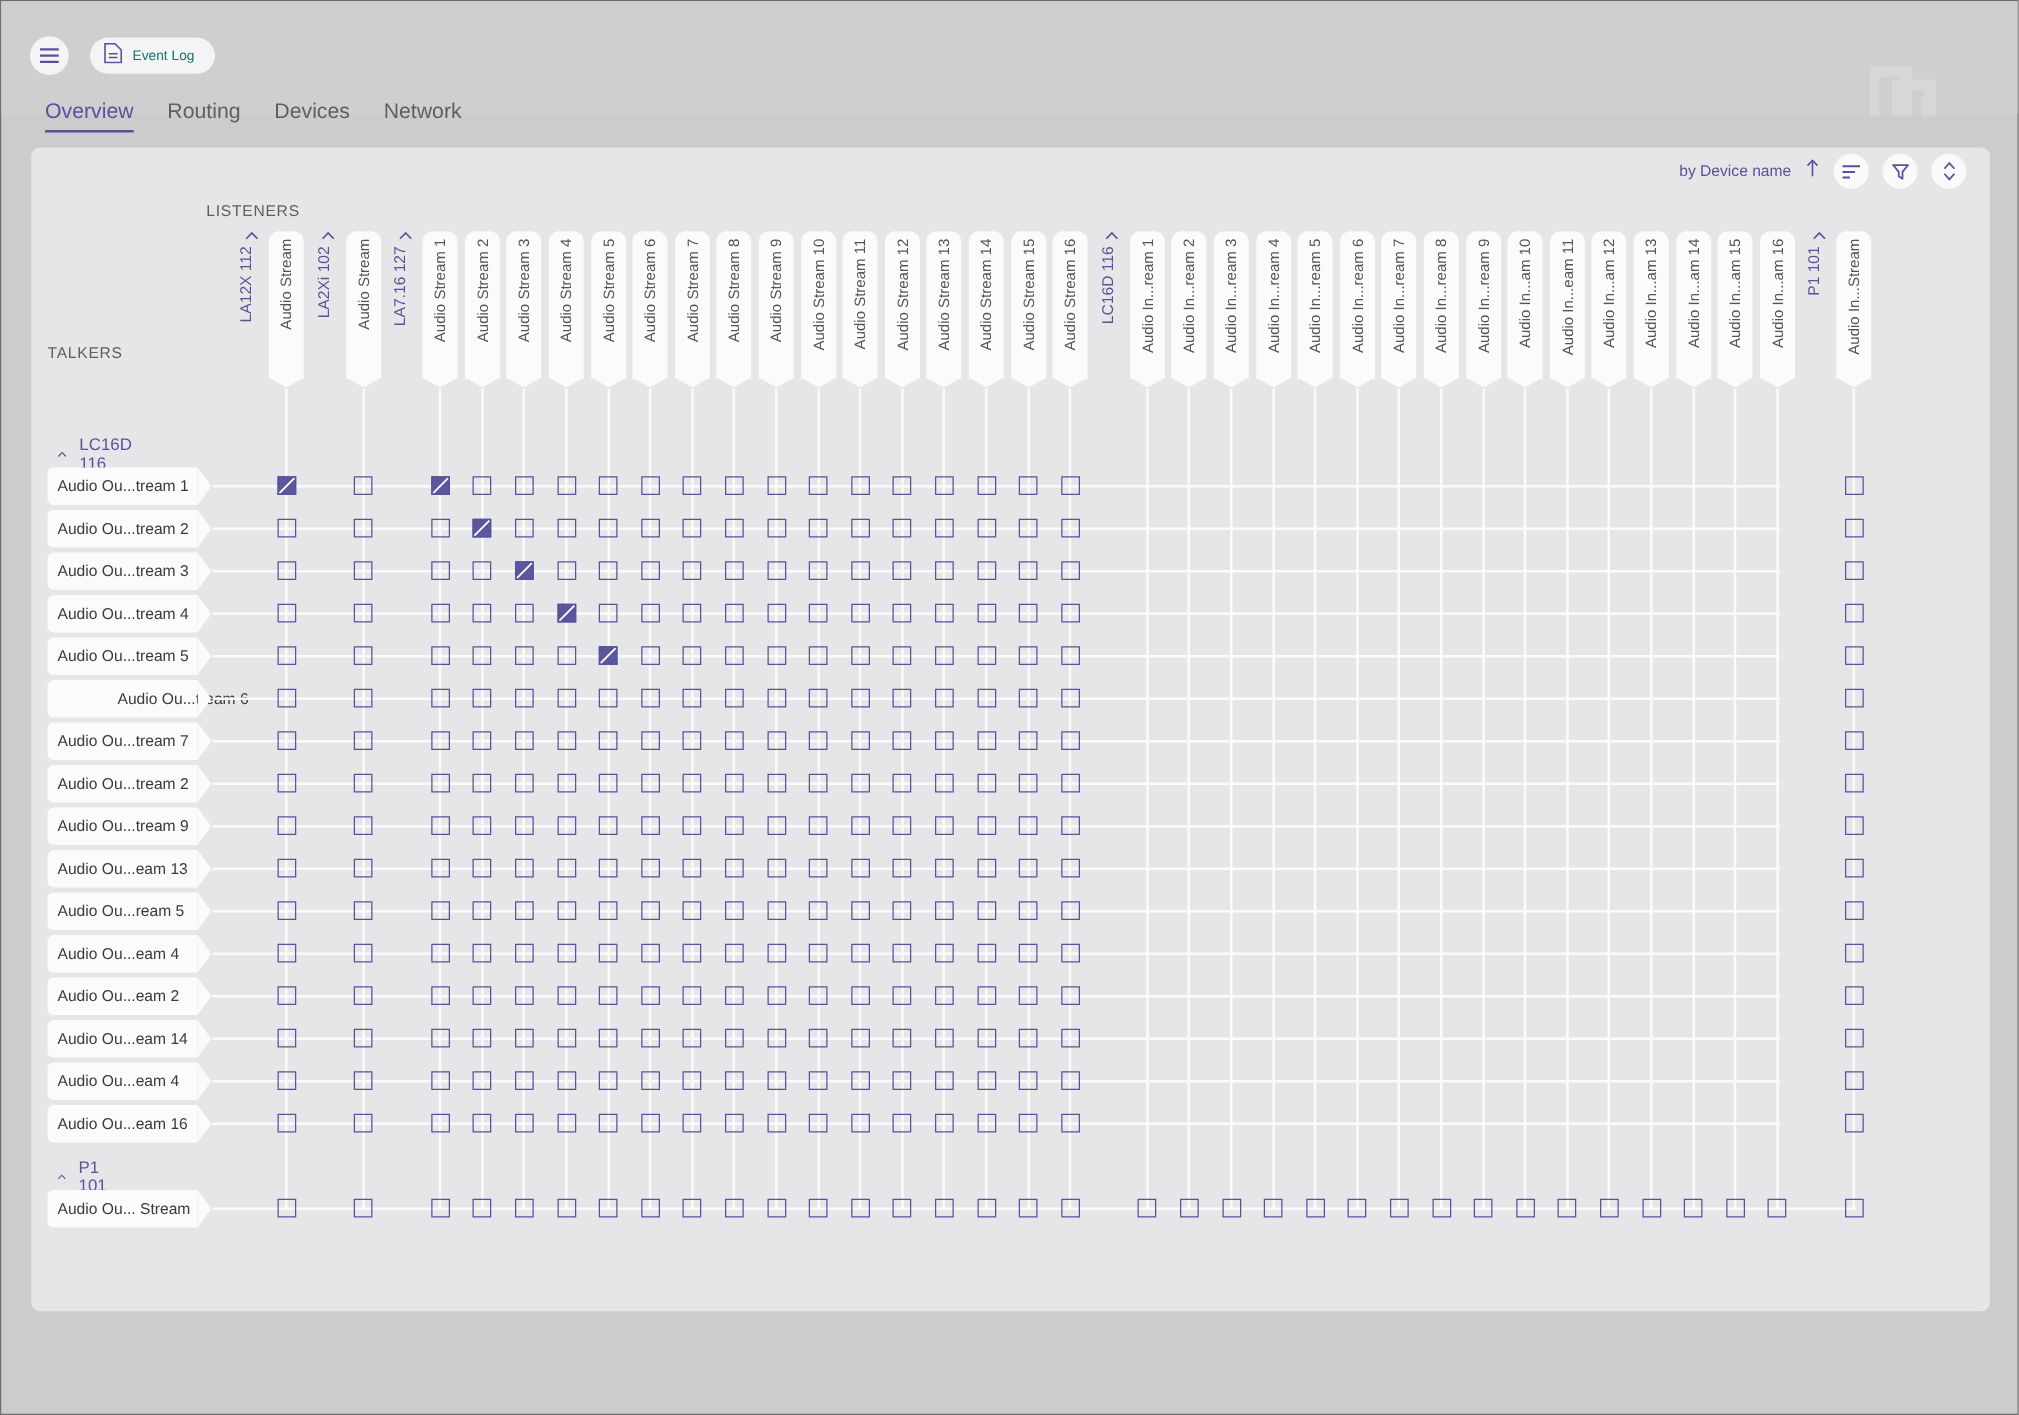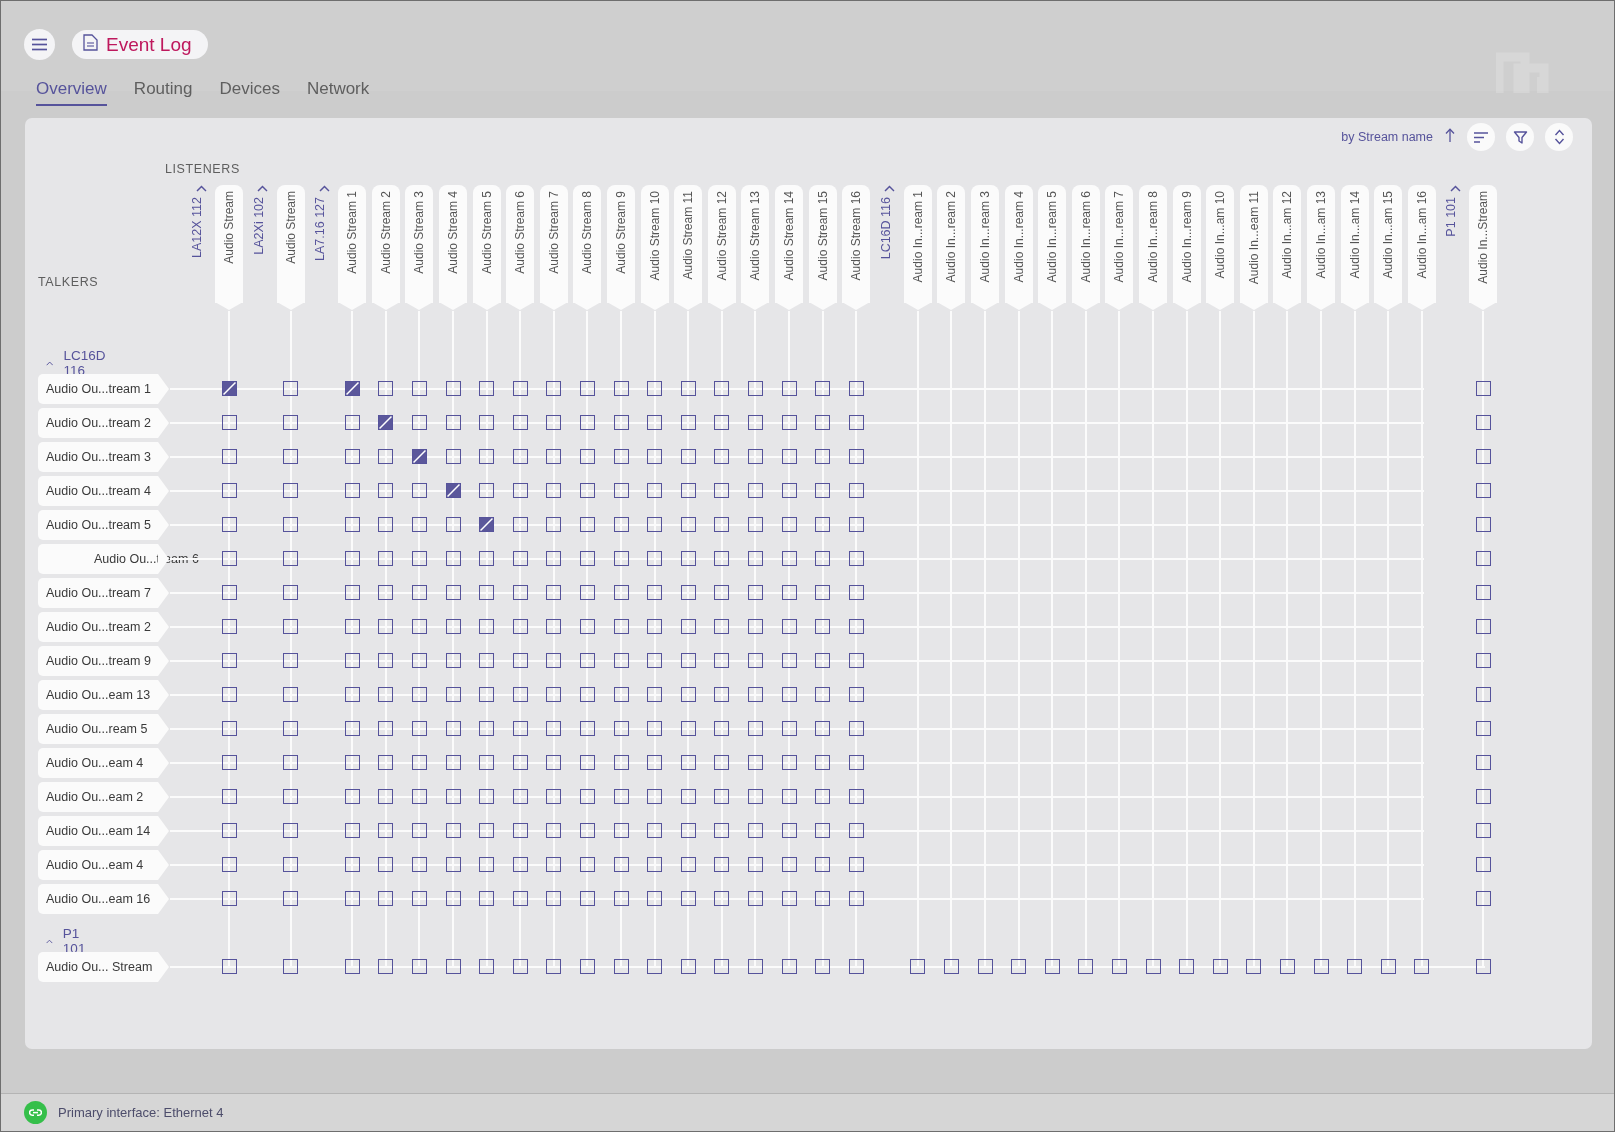--- a/index.html
+++ b/index.html
@@ -26,21 +26,21 @@
   .win-btn svg { display:block; }
 
   
   #topbar { height:90px; background:#cfcfcf; position:relative; }
   #hamburger { position:absolute; left:23px; top:28px; width:31px; height:31px;
                border-radius:50%; background:#f4f4f6; display:flex;
                align-items:center; justify-content:center; }
   #eventlog { position:absolute; left:71px; top:29px; height:29px;
               border-radius:15px; background:#f4f4f6; display:flex;
               align-items:center; padding:0 16px 0 11px; gap:8px; }
-  #eventlog .lbl { font-size:19px; color:#be185d; }
+  #eventlog .lbl { font-size:11px; color:#0f766e; }
 
   #tabs { position:absolute; left:35px; top:78px; display:flex; gap:27px; }
   .tab { font-size:17px; color:#5f5f5f; padding-bottom:5px; }
   .tab.active { color:#56539b; border-bottom:2px solid #56539b; }
 
   #logo { position:absolute; right:58px; top:50px; width:60px; height:45px; opacity:.55; }
 
   
   #panel { position:absolute; left:24px; top:117px; width:1567px; height:931px;
            background:#e6e6e8; border-radius:7px; overflow:hidden; }
@@ -136,21 +136,21 @@
         <path d="M3 42 V6 h26 v36" fill="none" stroke="#dedede" stroke-width="9"></path>
         <path d="M22 42 V17 h26 v25" fill="none" stroke="#dedede" stroke-width="9"></path>
         <rect x="41" y="26" width="7" height="16" fill="#dedede"></rect>
       </svg>
     </div>
   </div>
 
   <div id="panel">
 
     <div id="sortbar">
-      <span class="sort-label">by Stream name</span>
+      <span class="sort-label">by Device name</span>
       <span>
         <svg width="12" height="15" viewBox="0 0 12 15">
           <line x1="6" y1="14" x2="6" y2="1.5" stroke="#56539b" stroke-width="1.3"></line>
           <path d="M2 5.5 L6 1.3 L10 5.5" fill="none" stroke="#56539b" stroke-width="1.3"></path>
         </svg>
       </span>
       <span class="round-btn">
         <svg width="16" height="13" viewBox="0 0 16 13">
           <line x1="1" y1="2" x2="15" y2="2" stroke="#56539b" stroke-width="1.6"></line>
           <line x1="1" y1="6.5" x2="11" y2="6.5" stroke="#56539b" stroke-width="1.6"></line>
@@ -939,24 +939,14 @@
         <div class="cell" style="left: 1221.3px; top: 840.5px;"></div>
         <div class="cell" style="left: 1254.9px; top: 840.5px;"></div>
         <div class="cell" style="left: 1288.5px; top: 840.5px;"></div>
         <div class="cell" style="left: 1322.1px; top: 840.5px;"></div>
         <div class="cell" style="left: 1355.7px; top: 840.5px;"></div>
         <div class="cell" style="left: 1389.3px; top: 840.5px;"></div>
         <div class="cell" style="left: 1450.9px; top: 840.5px;"></div>
       </div>
   </div>
 
-  <div id="statusbar">
-    <span class="dot">
-      <svg width="13" height="13" viewBox="0 0 13 13">
-        <path d="M5 4 H3.2 a2.6 2.6 0 0 0 0 5.2 H5" fill="none" stroke="#fff" stroke-width="1.5"></path>
-        <path d="M8 4 H9.8 a2.6 2.6 0 0 1 0 5.2 H8" fill="none" stroke="#fff" stroke-width="1.5"></path>
-        <line x1="4" y1="6.6" x2="9" y2="6.6" stroke="#fff" stroke-width="1.5"></line>
-      </svg>
-    </span>
-    <span class="stxt">Primary interface: Ethernet 4</span>
-  </div>
 
 </div>
 
 </body></html>

